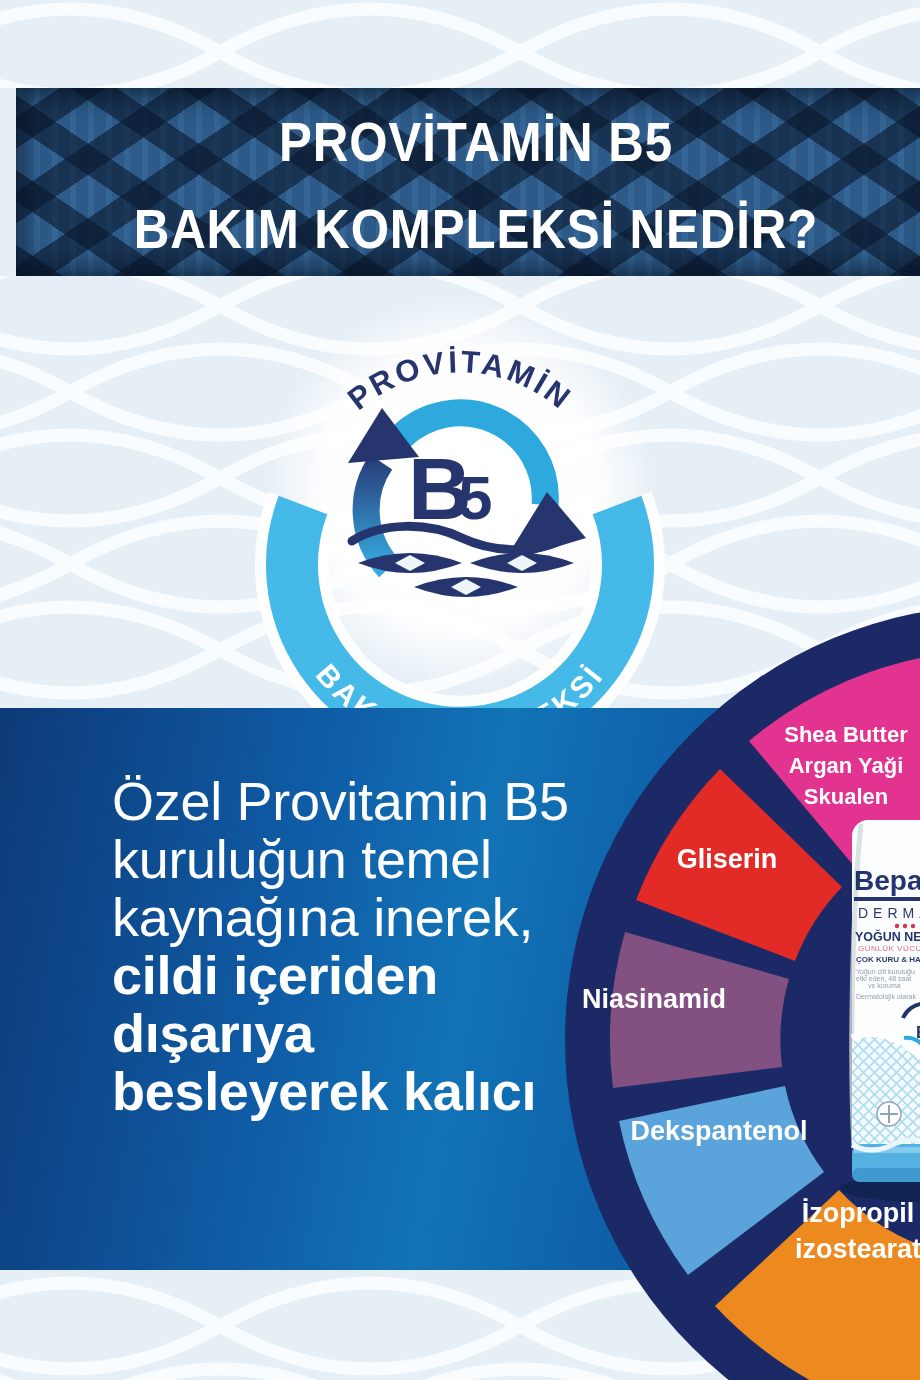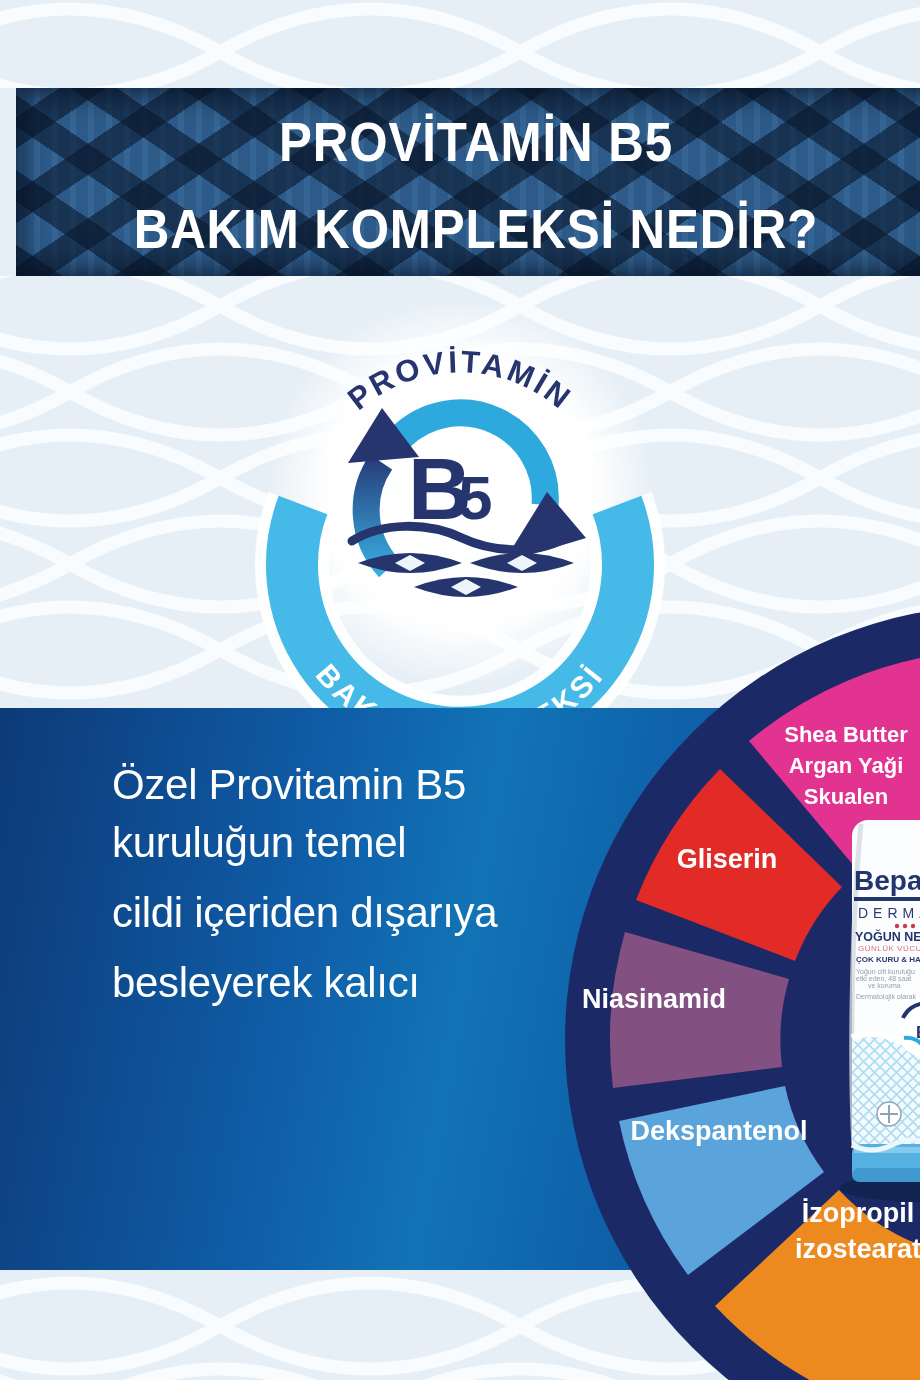--- a/index.html
+++ b/index.html
@@ -28,24 +28,24 @@
     position:absolute;left:0;top:10px;width:920px;text-align:center;
     color:#ffffff;font-weight:bold;font-size:56px;line-height:87px;
     transform:scaleX(.88);letter-spacing:1px;white-space:nowrap;
   }
   
   .panel{
     left:0;top:708px;width:920px;height:562px;
     background:linear-gradient(100deg,#0d3a78 0%,#0f5ca6 32%,#1273b6 50%,#0e5fa8 70%,#0b4489 100%);
   }
   .desc{
-    position:absolute;left:112px;top:48px;width:480px;
-    color:#ffffff;font-size:42px;line-height:58px;letter-spacing:-.3px;
-  }
-  .desc .em{font-weight:normal;margin-top:12px;}
+    position:absolute;left:112px;top:64px;width:480px;
+    color:#ffffff;font-size:54px;line-height:58px;letter-spacing:-.3px;
+  }
+  .desc .em{font-weight:bold;}
   
   .wedge-lbl{font-family:"Liberation Sans",sans-serif;font-weight:bold;fill:#ffffff;}
   .logo-arc{font-family:"Liberation Sans",sans-serif;font-weight:bold;fill:#27356f;letter-spacing:3px;}
   .ribbon-arc{font-family:"Liberation Sans",sans-serif;font-weight:bold;fill:#ffffff;letter-spacing:3.5px;}
   .tube-t{font-family:"Liberation Sans",sans-serif;}
   svg{display:block;}
 </style>
 </head>
 <body>
 
@@ -129,20 +129,21 @@
         </g>
       </g>
     </g>
   </svg>
 </div>
 
 <div class="abs panel">
   <div class="desc">
     <div class="reg">Özel Provitamin B5</div>
     <div class="reg">kuruluğun temel</div>
+    <div class="reg">kaynağına inerek,</div>
     <div class="em">cildi içeriden dışarıya</div>
     <div class="em">besleyerek kalıcı</div>
   </div>
 </div>
 
 <div class="abs bg-strip bg-bottom">
   <svg width="920" height="110" viewBox="0 0 920 110">
     <g stroke="#fbfdff" stroke-width="13" fill="none" opacity=".95">
       <path d="M -80 56 q 150 -86 300 0 t 300 0 t 300 0 t 300 0"></path>
       <path d="M -80 56 q 150 86 300 0 t 300 0 t 300 0 t 300 0"></path>

